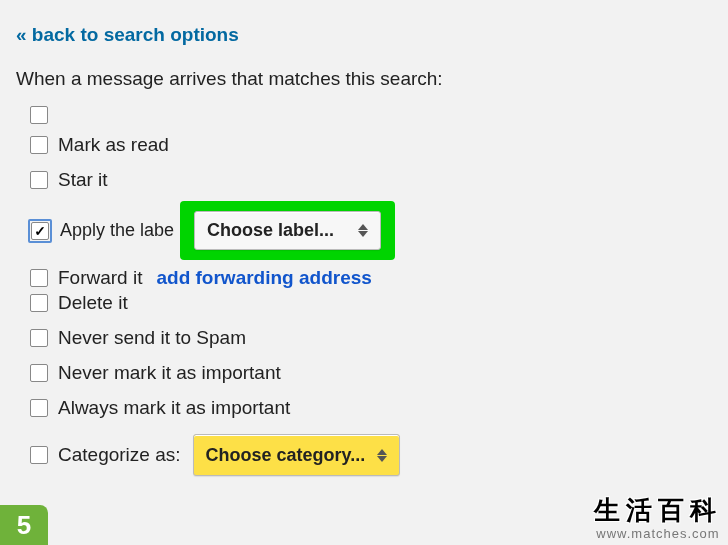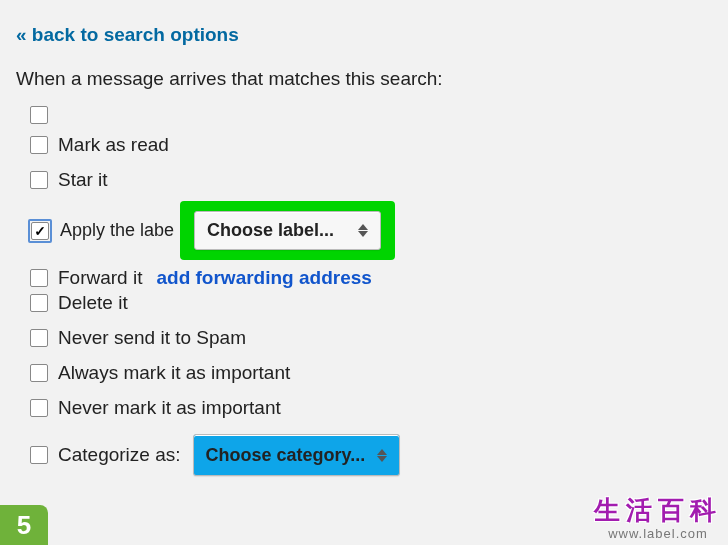--- a/index.html
+++ b/index.html
@@ -93,21 +93,21 @@
       display: inline-flex;
       align-items: center;
       gap: 24px;
       cursor: pointer;
       font-size: 18px;
       font-weight: bold;
       color: #222;
       box-shadow: inset 0 1px 0 #fff, 0 1px 1px rgba(0,0,0,0.08);
     }
     .dropdown-inline {
-      background: #0ea5e9;
+      background: #fde047;
       border: 1px solid #bbb;
       border-radius: 3px;
       padding: 6px 12px;
       display: inline-flex;
       align-items: center;
       gap: 12px;
       cursor: pointer;
       font-size: 18px;
       font-weight: bold;
       color: #222;
@@ -150,21 +150,21 @@
       position: absolute;
       right: 6px;
       bottom: 4px;
       text-align: center;
       pointer-events: none;
     }
     .wm-top {
       font-size: 26px;
       font-weight: bold;
       letter-spacing: 6px;
-      color: #a21caf;
+      color: #000000;
       text-shadow: -1px -1px 0 #fff, 1px -1px 0 #fff, -1px 1px 0 #fff, 1px 1px 0 #fff;
     }
     .wm-bottom {
       font-size: 13px;
       color: #777;
       letter-spacing: 1px;
       margin-top: -2px;
     }
     .step-badge {
       position: absolute;
@@ -231,39 +231,39 @@
     <span>Delete it</span>
   </div>
 
   <div class="opt-row">
     <span class="cb"></span>
     <span>Never send it to Spam</span>
   </div>
 
   <div class="opt-row">
     <span class="cb"></span>
+    <span>Never mark it as important</span>
+  </div>
+
+  <div class="opt-row">
+    <span class="cb"></span>
     <span>Always mark it as important</span>
-  </div>
-
-  <div class="opt-row">
-    <span class="cb"></span>
-    <span>Never mark it as important</span>
   </div>
 
   <div class="opt-row spaced">
     <span class="cb"></span>
     <span>Categorize as:</span>
     <span class="dropdown-inline">
       <span>Choose category...</span>
       <span class="sort-icon">
         <span class="up"></span>
           <span class="down"></span>
       </span>
     </span>
   </div>
 </div>
 
 <div class="watermark">
   <div class="wm-top">生活百科</div>
-  <div class="wm-bottom">www.label.com</div>
+  <div class="wm-bottom">www.matches.com</div>
 </div>
 
 <div class="step-badge">5</div>
 
 </body></html>

